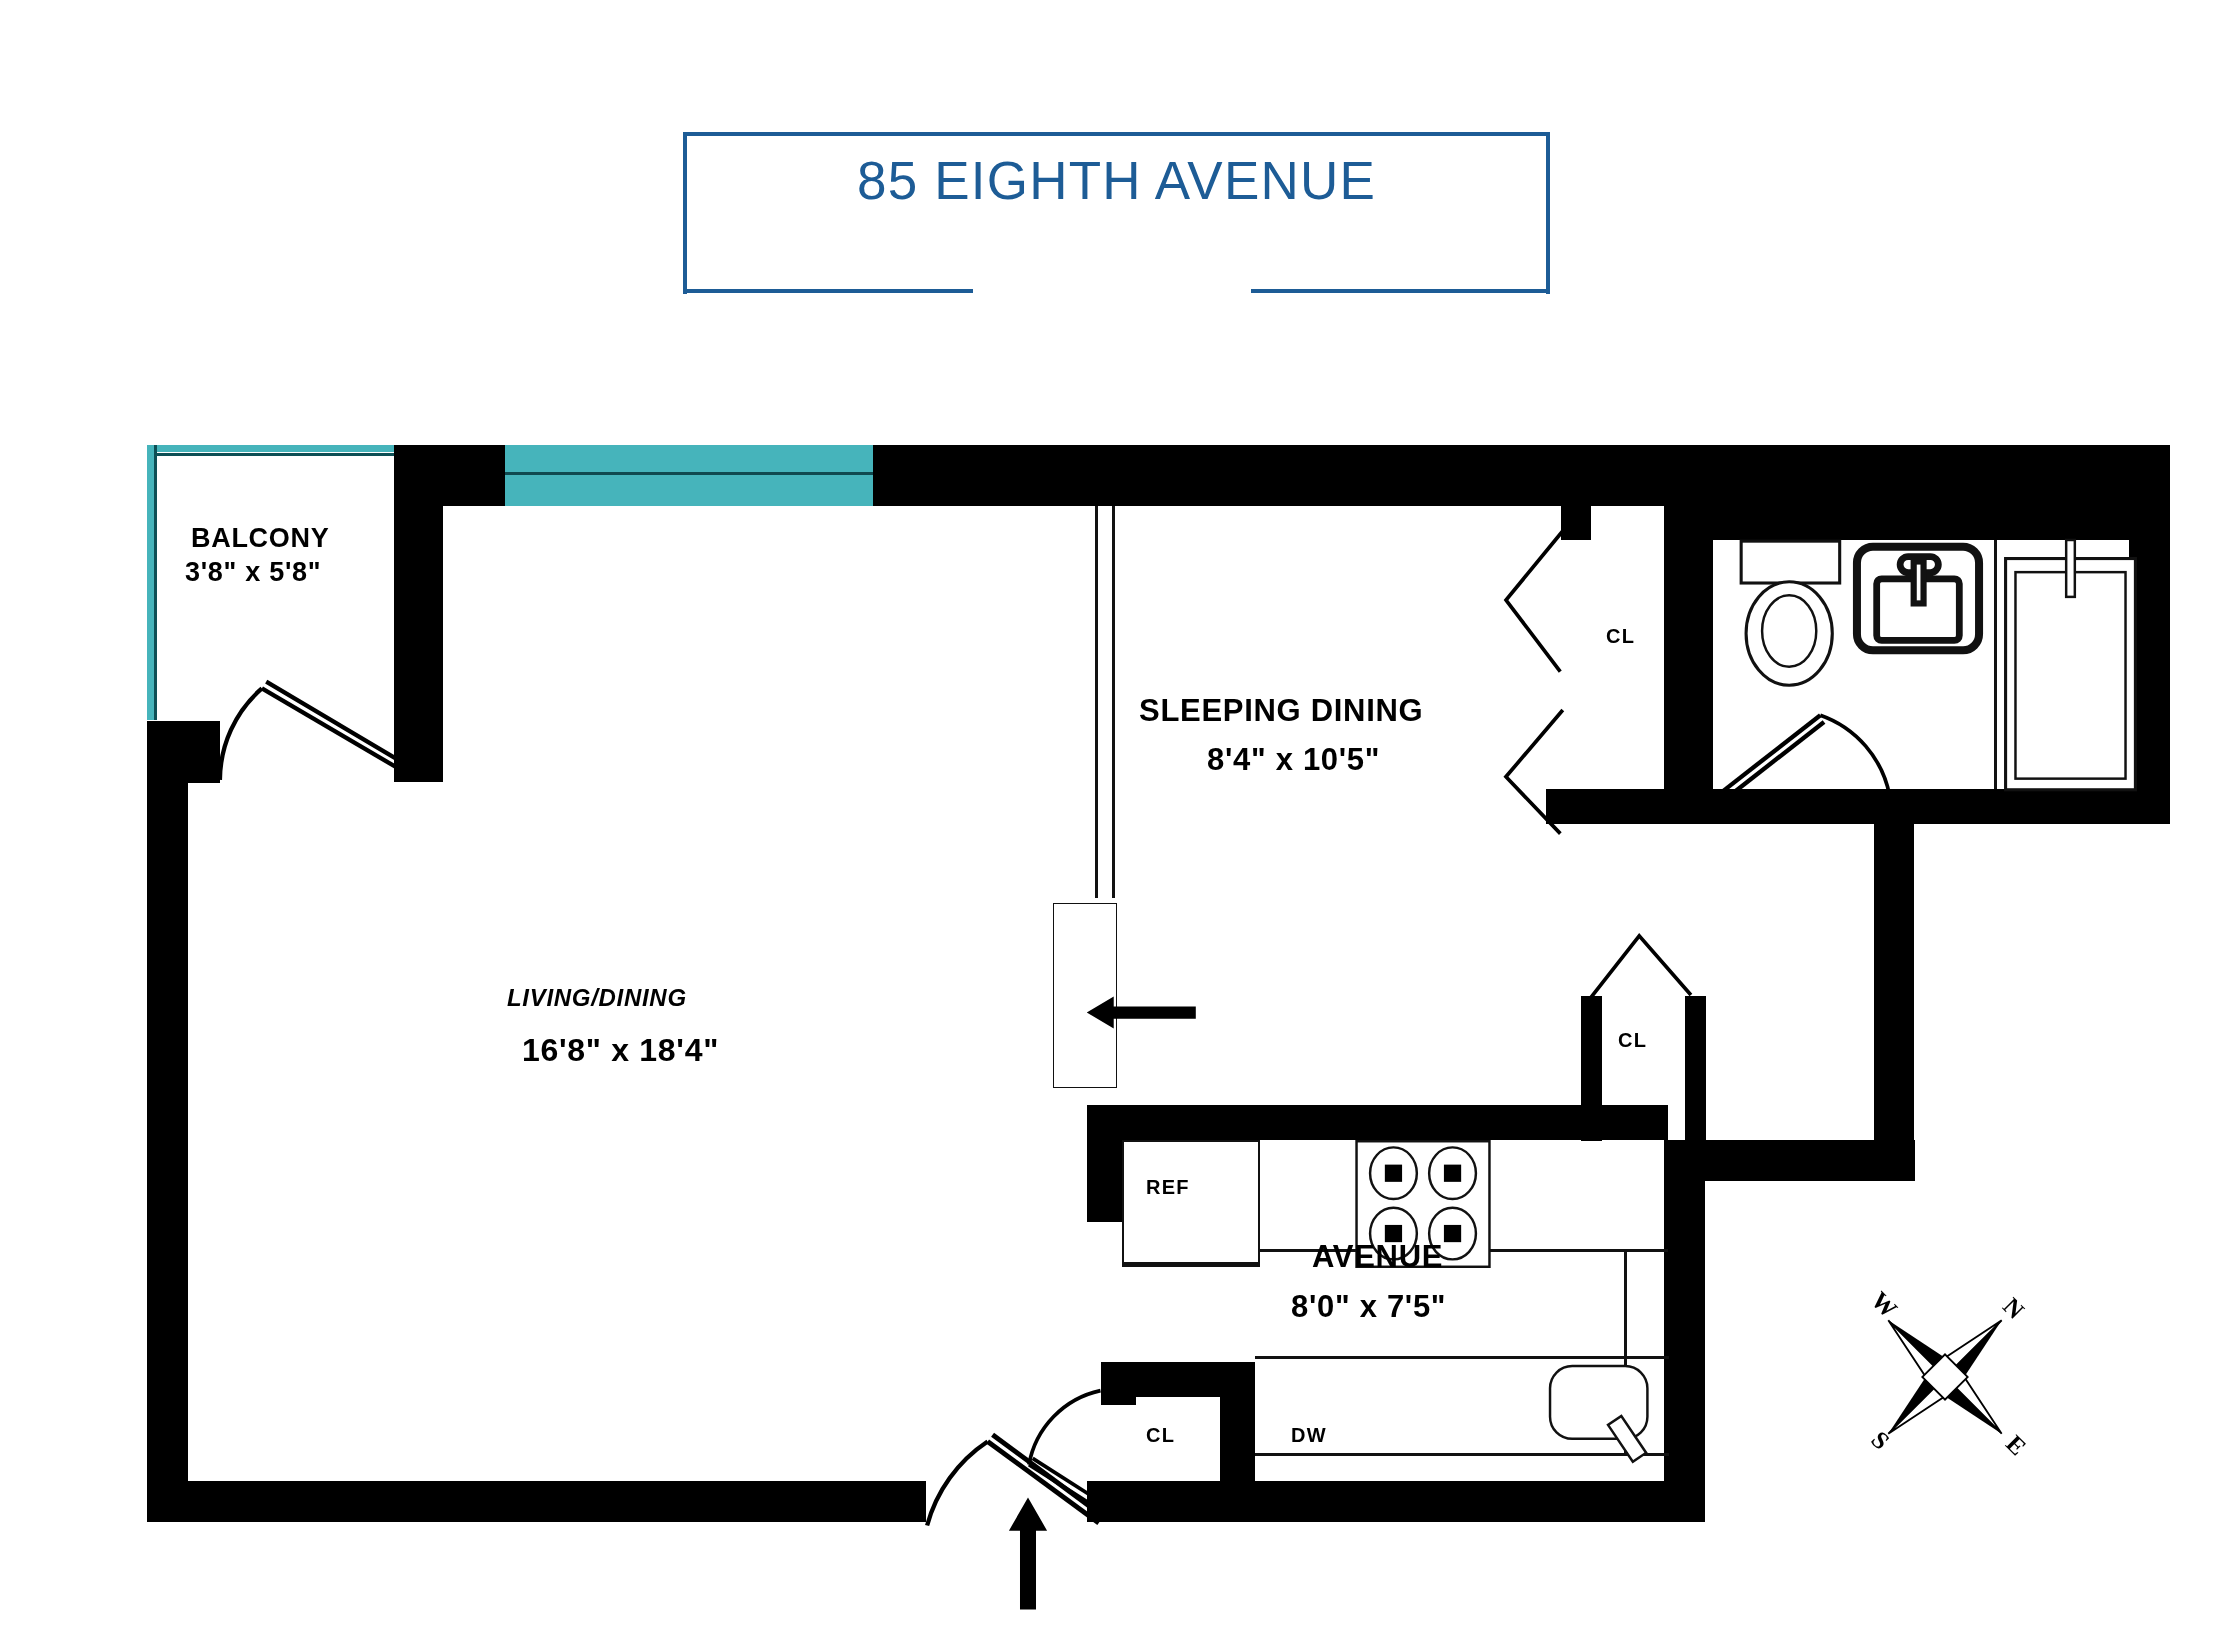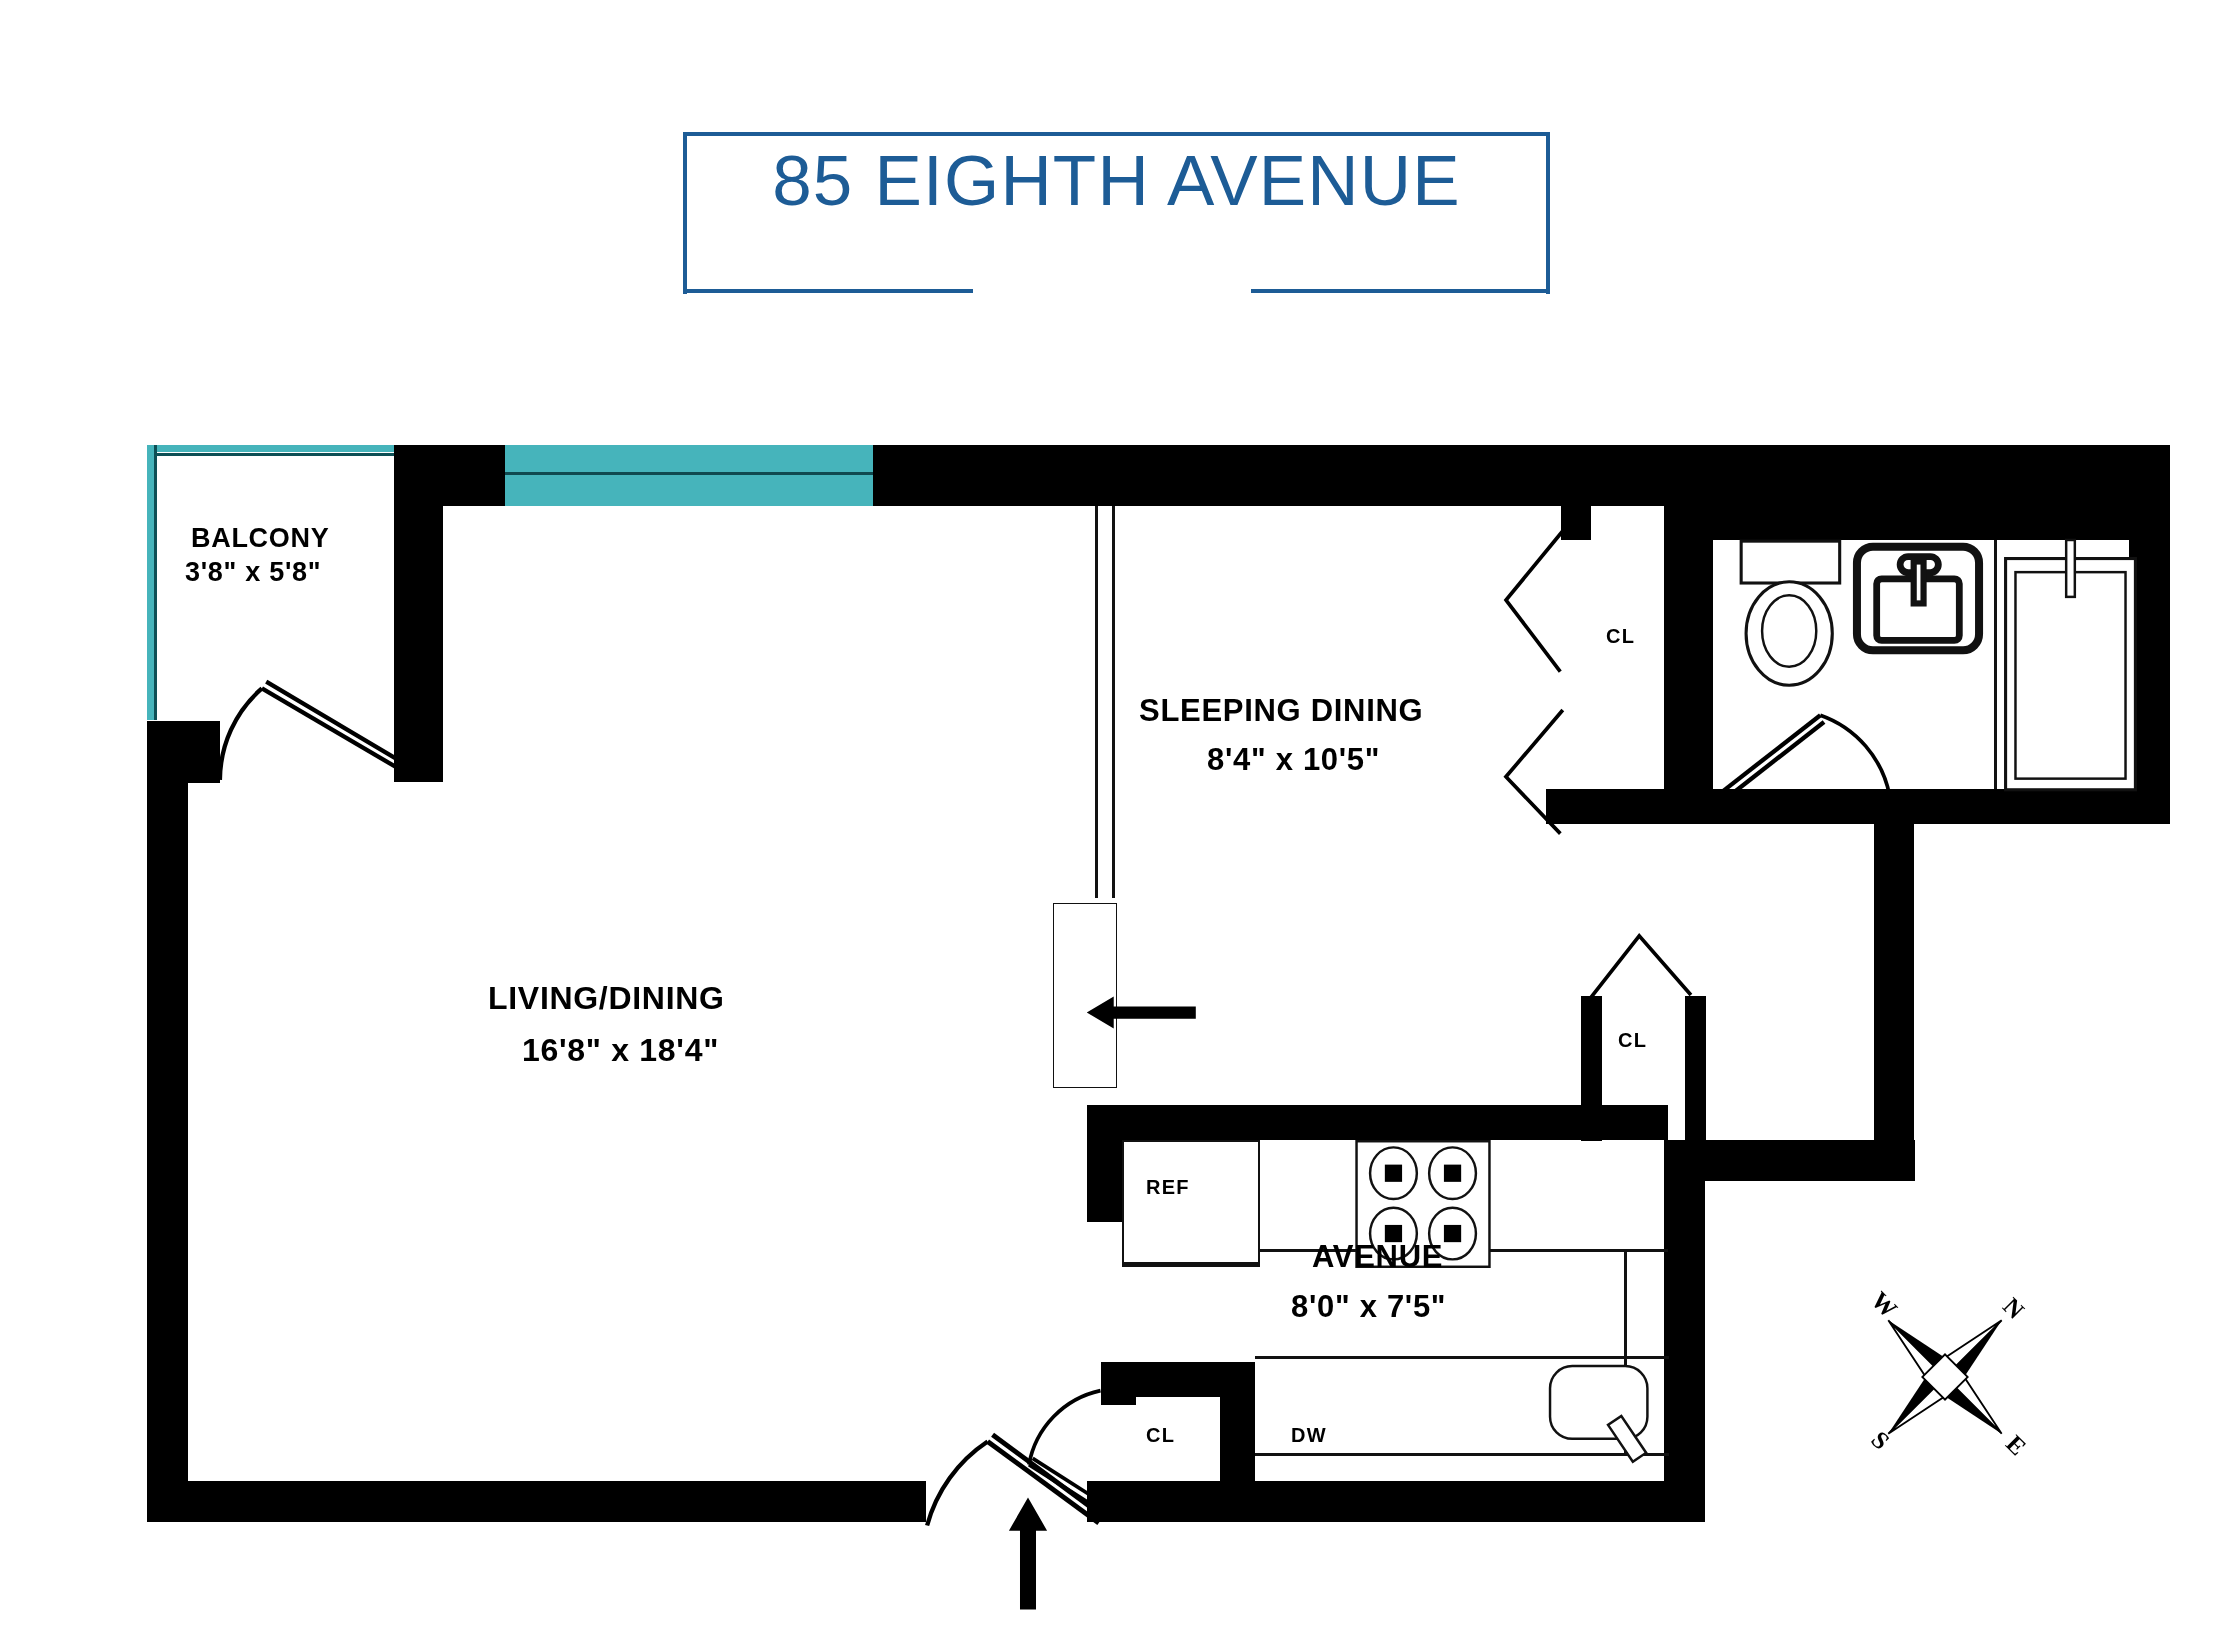--- a/index.html
+++ b/index.html
@@ -19,21 +19,21 @@
   .tb-edge{position:absolute;background:#1d5c96;}
   #tb-top   {left:0;   top:0;    width:867px; height:4.3px;}
   #tb-left  {left:0;   top:0;    width:4.3px;    height:162px;}
   #tb-right {left:863px;top:0;  width:4.3px;    height:162px;}
   #tb-bot-l {left:0;   top:157px;width:290px;  height:4.3px;}
   #tb-bot-r {left:568px;top:157px;width:299px; height:4.3px;}
 
   #title-line1{
     position:absolute;left:0;top:18.5px;width:867px;
     text-align:center;color:#1d5c96;
-    font-size:71px;line-height:59px;letter-spacing:1.2px;font-weight:400;
+    font-size:53px;line-height:59px;letter-spacing:1.2px;font-weight:400;
     white-space:nowrap;
   }
   #title-line2{
     position:absolute;left:0;top:91px;width:867px;
     text-align:center;color:#1d5c96;
     font-size:49px;line-height:56px;letter-spacing:0.6px;font-weight:400;
     white-space:nowrap;
   }
 
   
@@ -240,21 +240,21 @@
   <div class="svgwrap" style="left:1546px;top:1355px;width:119px;height:106px;">
     <svg width="119" height="106" viewBox="0 0 192 172">
       <rect x="6" y="18" width="158" height="118" rx="36" ry="36" fill="#fff" stroke="#111" stroke-width="4"></rect>
       <rect x="118" y="100" width="26" height="72" fill="#fff" stroke="#111" stroke-width="4" transform="rotate(-34 131 136)"></rect>
     </svg>
   </div>
 
   <div class="label lbl-room" style="left:191px;top:522px;text-align:center;">BALCONY</div>
   <div class="label lbl-dim" style="left:185px;top:556px;">3'8" x 5'8"</div>
 
-  <div class="label lbl-room" style="left:488px;top:982px;font-size:32px;">LIVING/DINING</div>
+  <div class="label lbl-room" style="left:507px;top:982px;font-size:24px;font-style:italic;">LIVING/DINING</div>
   <div class="label lbl-dim" style="left:522px;top:1034px;font-size:32px;">16'8" x 18'4"</div>
 
   <div class="label lbl-room" style="left:1139px;top:695px;font-size:31px;">SLEEPING DINING</div>
   <div class="label lbl-dim" style="left:1207px;top:744px;font-size:31px;">8'4" x 10'5"</div>
 
   <div class="label lbl-room" style="left:1312px;top:1241px;font-size:31px;">AVENUE</div>
   <div class="label lbl-dim" style="left:1291px;top:1291px;font-size:31px;">8'0" x 7'5"</div>
 
   <div class="label lbl-tag" style="left:1606px;top:621px;">CL</div>
   <div class="label lbl-tag" style="left:1618px;top:1025px;">CL</div>

